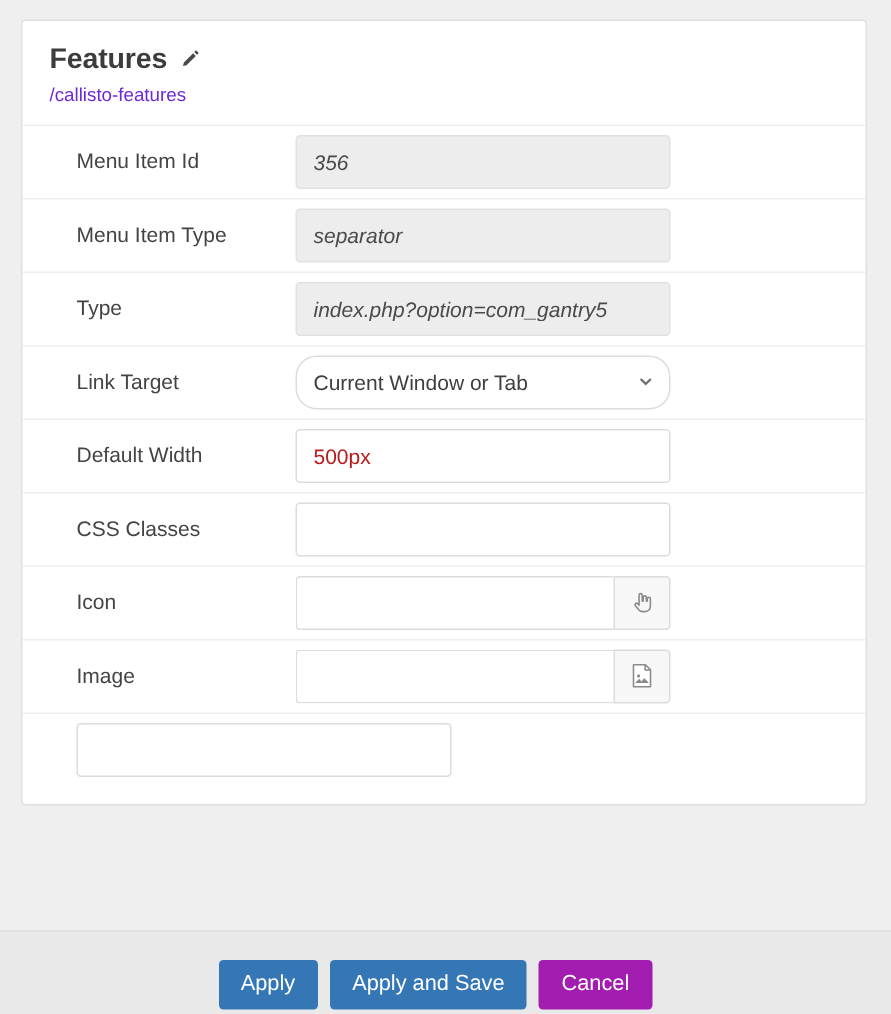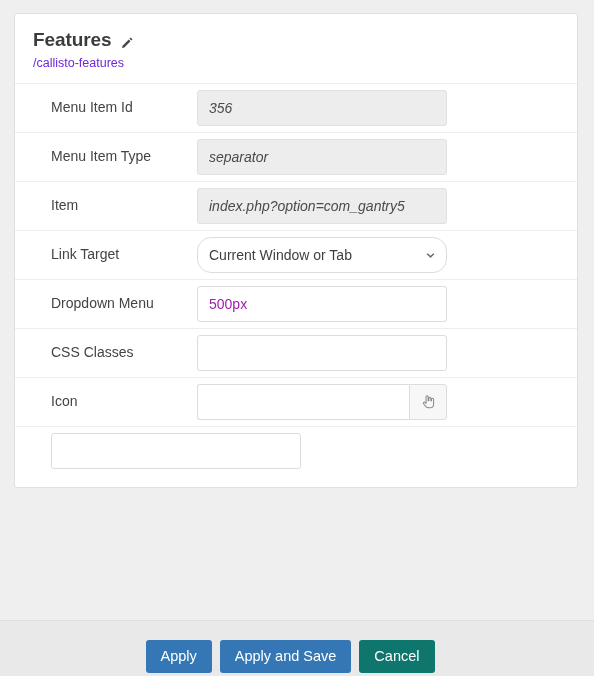--- a/index.html
+++ b/index.html
@@ -26,21 +26,21 @@
     border: 1px solid #e0e0e0;
     border-radius: 3px;
     box-sizing: border-box;
   }
 
   .card-header {
     padding: 16px 18px 12px 18px;
   }
   .title-row {
     display: flex;
-    align-items: flex-end;
+    align-items: flex-start;
     gap: 8px;
   }
   .page-title {
     font-size: 19px;
     font-weight: bold;
     color: #3c3c3c;
     line-height: 1.1;
     letter-spacing: -0.1px;
   }
   .edit-icon {
@@ -87,21 +87,21 @@
     flex: 0 0 250px;
   }
 
   .txt {
     width: 100%;
     height: 36px;
     box-sizing: border-box;
     border: 1px solid #dcdcdc;
     border-radius: 3px;
     background: #ffffff;
-    color: #a21caf;
+    color: #b91c1c;
     font-size: 14px;
     font-family: "Liberation Sans", sans-serif;
     padding: 0 11px;
     outline: none;
   }
   .txt.disabled {
     background: #ededed;
     border-color: #e1e1e1;
     color: #4a4a4a;
     font-style: italic;
@@ -187,21 +187,21 @@
     padding: 0 15px;
     border: none;
     border-radius: 3px;
     font-size: 14.5px;
     font-family: "Liberation Sans", sans-serif;
     color: #ffffff;
     cursor: pointer;
     line-height: 33px;
   }
   .btn-primary { background: #3477b4; }
-  .btn-default { background: #0f766e; }
+  .btn-default { background: #a21caf; }
 </style>
 </head>
 <body>
 
 <div class="card">
 
   <div class="card-header">
     <div class="title-row">
       <span class="page-title">Features</span>
       <span class="edit-icon">
@@ -223,21 +223,21 @@
     </div>
 
     <div class="form-row">
       <div class="field-label">Menu Item Type</div>
       <div class="field-control">
         <input class="txt disabled" type="text" disabled="" value="separator" style="">
       </div>
     </div>
 
     <div class="form-row">
-      <div class="field-label">Item</div>
+      <div class="field-label">Type</div>
       <div class="field-control">
         <input class="txt disabled" type="text" disabled="" value="index.php?option=com_gantry5" style="">
       </div>
     </div>
 
     <div class="form-row">
       <div class="field-label">Link Target</div>
       <div class="field-control sel-wrap">
         <select class="sel">
           <option>Current Window or Tab</option>
@@ -245,21 +245,21 @@
         <span class="chev">
           <svg width="13" height="13" viewBox="0 0 16 16" aria-hidden="true">
             <path d="M3.2 5.8l4.8 4.6 4.8-4.6-1.3-1.3-3.5 3.3-3.5-3.3z" fill="#6f6f6f"></path>
           </svg>
         </span>
       </div>
     </div>
 
 
     <div class="form-row">
-      <div class="field-label">Dropdown Menu</div>
+      <div class="field-label">Default Width</div>
       <div class="field-control">
         <input class="txt" type="text" value="500px" style="">
       </div>
     </div>
 
     <div class="form-row">
       <div class="field-label">CSS Classes</div>
       <div class="field-control">
         <input class="txt" type="text" value="" style="">
       </div>
@@ -272,20 +272,36 @@
           <input class="txt" type="text" value="" style="">
           <button class="addon-btn">
             <svg width="17" height="17" viewBox="0 0 18 18" aria-hidden="true">
               <path d="M6.4 9.3V4.1c0-.7.5-1.2 1.1-1.2s1.1.5 1.1 1.2v4.1h.7V5.6c0-.6.5-1.1 1.1-1.1s1.1.5 1.1 1.1v2.6h.7V6.6c0-.6.5-1.1 1.1-1.1s1.1.5 1.1 1.1v5.2c0 2.1-1.6 3.8-3.7 3.8H9c-1.1 0-2-.4-2.7-1.2l-2.5-3c-.4-.5-.3-1.1.2-1.5.4-.3 1-.3 1.4.1l1 1.1V9.3z" fill="none" stroke="#8a8a8a" stroke-width="1.1" stroke-linejoin="round"></path>
             </svg>
           </button>
         </div>
       </div>
     </div>
 
+    <div class="form-row">
+      <div class="field-label">Image</div>
+      <div class="field-control">
+        <div class="input-group">
+          <input class="txt" type="text" value="" style="">
+          <button class="addon-btn">
+            <svg width="16" height="17" viewBox="0 0 16 18" aria-hidden="true">
+              <path d="M2 1.2h8.4L14 4.8v12H2z" fill="#ffffff" stroke="#8a8a8a" stroke-width="1.1" stroke-linejoin="round"></path>
+              <path d="M10.2 1.4v3.6H13.8" fill="none" stroke="#8a8a8a" stroke-width="1.1" stroke-linejoin="round"></path>
+              <circle cx="5.6" cy="9.1" r="1.1" fill="#8a8a8a"></circle>
+              <path d="M3.2 14.2l2.8-3.1 1.7 1.9 1.9-2.4 3.2 3.6z" fill="#8a8a8a"></path>
+            </svg>
+          </button>
+        </div>
+      </div>
+    </div>
 
     <div class="form-row">
       <div class="field-control">
         <input class="txt" type="text" value="" style="">
       </div>
     </div>
 
   </div>
 </div>
 

